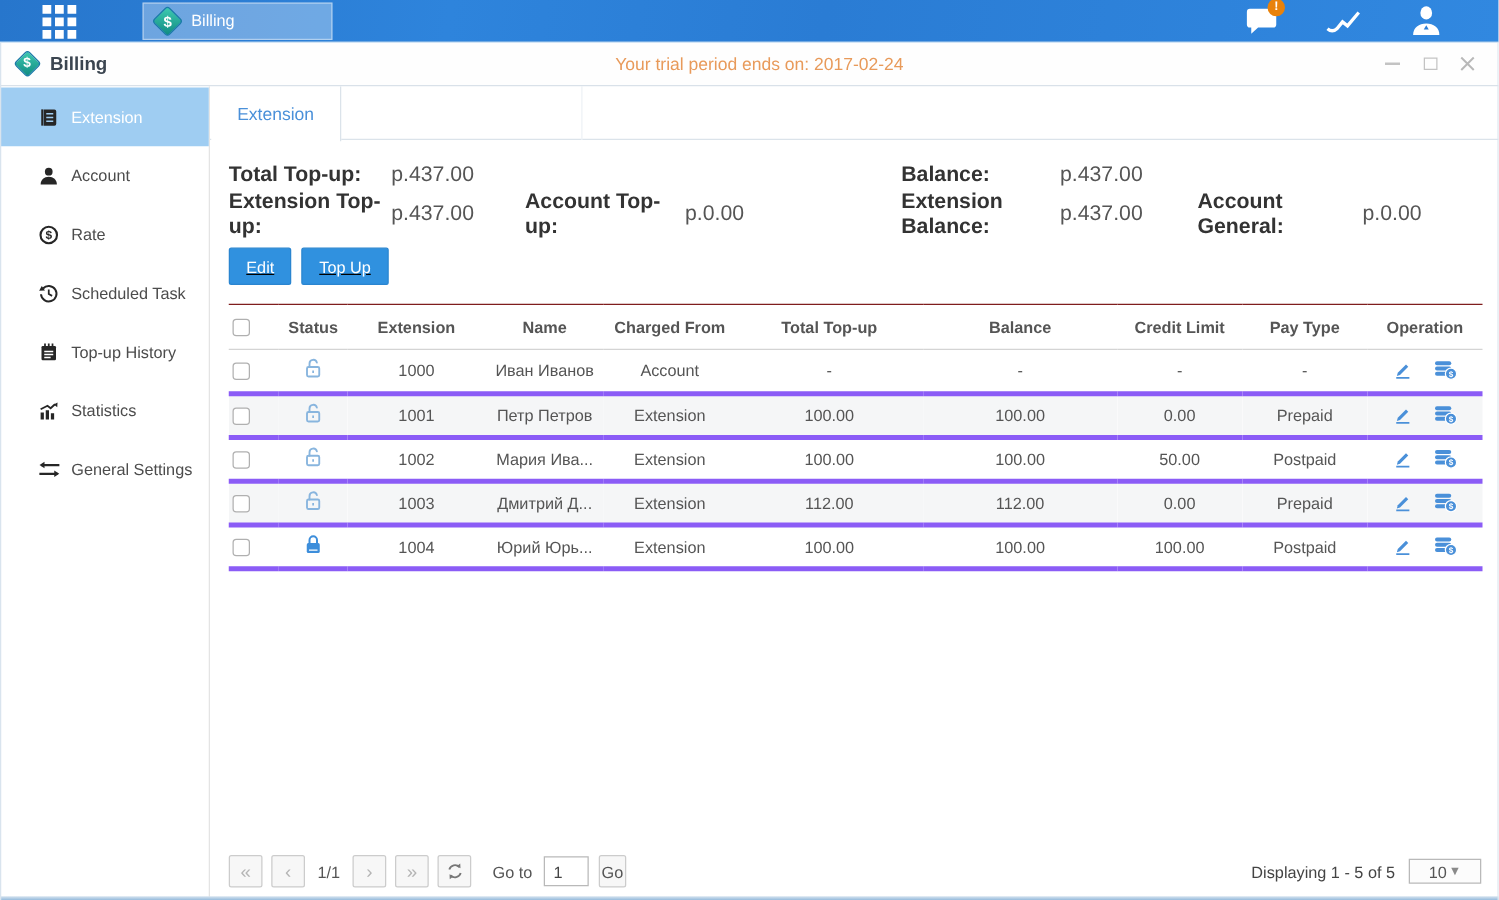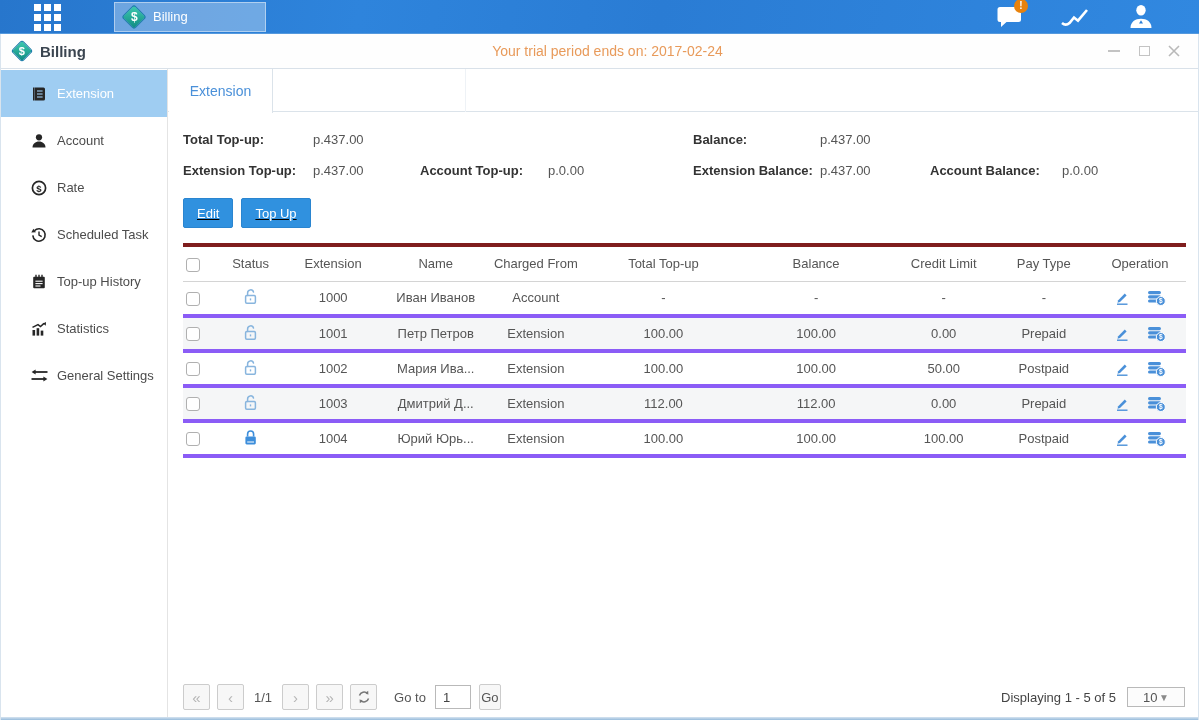--- a/index.html
+++ b/index.html
@@ -47,37 +47,37 @@
 
   .content { flex:1; display:flex; flex-direction:column; min-width:0; }
 
   
   .tabstrip { height:43px; border-bottom:1px solid #dbe3ea; display:flex; flex:0 0 auto; }
   .tab { width:104px; margin-left:1px; height:44px; background:#fff; border-right:1px solid #dbe3ea;
          display:flex; align-items:center; justify-content:center; color:#4a90d9; font-size:14px; cursor:pointer; }
   .tab-ghost { width:193px; height:43px; border-right:1px solid #eef2f6; }
 
   
-  .summary { padding:12px 15px 4px; font-size:13px; color:#555; display:flex; }
+  .summary { padding:12px 15px 4px; font-size:17px; color:#555; display:flex;gap:28px; }
   .sum-col-left { width:510px; flex:0 0 auto; }
   .sum-col-right { flex:1; }
   .sum-row { height:31px; display:flex; align-items:center; }
   .lbl { font-weight:bold; color:#333; }
   .w130{width:130px;} .w127{width:127px;} .w107{width:107px;} .w128{width:128px;} .w110{width:110px;} .w132{width:132px;}
 
   
   .actions { padding:8px 15px 15px; display:flex; gap:8px;text-decoration:underline; }
   .btn-primary { background:#3091df; color:#fff; border:1px solid #2a85d0; border-radius:2px;
                  font-size:13px; height:30px; padding:0 13px; font-family:inherit; cursor:pointer; }
 
   
   .grid-table { margin:0 13px 0 15px; border-collapse:collapse; table-layout:fixed;
                 width:calc(100% - 28px); font-size:13px; color:#555; flex:0 0 auto; }
-  .grid-table thead th { border-top:4px solid #7f1d1d; border-bottom:1px solid #d4d4d4;
-                         height:36px; font-weight:normal; color:#555; text-align:center; }
+  .grid-table thead th { border-top:1px solid #7f1d1d; border-bottom:1px solid #d4d4d4;
+                         height:36px; font-weight:bold; color:#555; text-align:center; }
   .grid-table tbody td { height:35px; text-align:center; border-bottom:4px solid #8b5cf6; overflow:hidden; white-space:nowrap; }
   .grid-table tbody tr:nth-child(even) { background:#f5f6f7; }
   .cell-check { text-align:left !important; padding-left:3px; }
   .checkbox { width:14px; height:14px; border:1px solid #b0b0b0; border-radius:3px; background:#fff;
               display:inline-block; cursor:pointer; vertical-align:middle; }
   .ops { display:flex; align-items:center; justify-content:center; gap:18px; }
   .op-btn { cursor:pointer; display:flex; align-items:center; }
 
   
   .pagination { margin-top:auto; display:flex; align-items:center; padding:0 14px 9px 15px;
@@ -277,21 +277,21 @@
           </div>
         </div>
         <div class="sum-col-right">
           <div class="sum-row">
             <span class="lbl w127">Balance:</span>
             <span>p.437.00</span>
           </div>
           <div class="sum-row">
             <span class="lbl w127">Extension Balance:</span>
             <span class="w110">p.437.00</span>
-            <span class="lbl w132">Account Balance:</span>
+            <span class="lbl w132">Account General:</span>
             <span>p.0.00</span>
           </div>
         </div>
       </div>
 
       <div class="actions">
         <button class="btn-primary">Edit</button>
         <button class="btn-primary">Top Up</button>
       </div>
 

